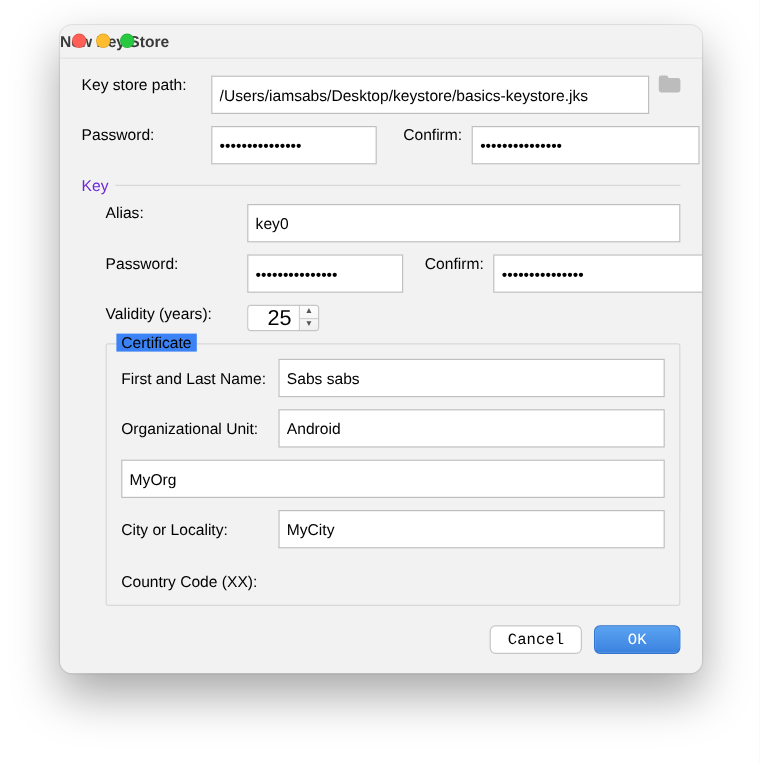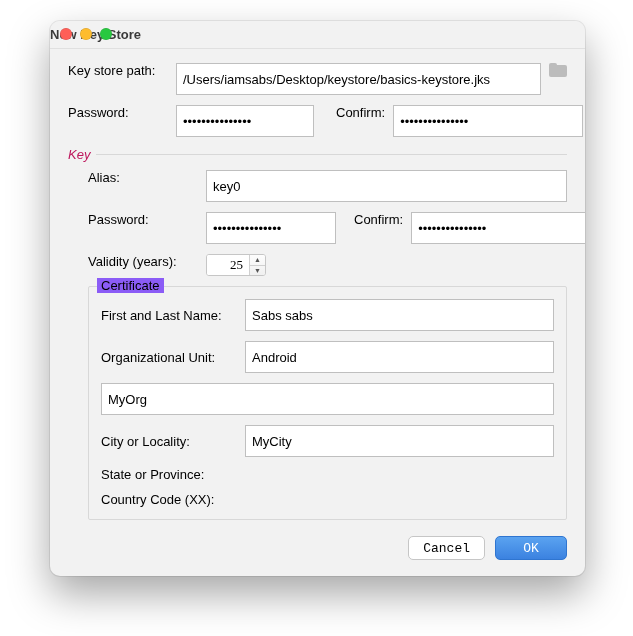--- a/index.html
+++ b/index.html
@@ -94,38 +94,38 @@
     display: flex;
     align-items: center;
     margin: 4px 0 8px 0;
     gap: 6px;
   }
   .section-header .line {
     flex: 1;
     height: 1px;
     background: #d8d8d8;
   }
-  .section-header .txt { color: #be185d; font-style: italic; }
+  .section-header .txt { color: #6d28d9; }
   .key-body { padding-left: 20px; }
   .spinner {
     display: inline-flex;
     height: 22px;
     border: 1px solid #c6c6c6;
     background: #fff;
     align-items: stretch;
     border-radius: 3px;
     overflow: hidden;
   }
   .spinner input {
     width: 42px;
     border: none;
     text-align: right;
     padding: 0 6px;
-    font-family: Liberation Serif, serif;
-    font-size: 13px;
+    font-family: Liberation Sans, sans-serif;
+    font-size: 18px;
     outline: none;
   }
   .spinner .steppers {
     width: 16px;
     display: flex;
     flex-direction: column;
     border-left: 1px solid #d0d0d0;
     background: linear-gradient(#fdfdfd,#f0f0f0);
   }
   .spinner .step {
@@ -142,29 +142,29 @@
     border: 1px solid #d8d8d8;
     border-radius: 2px;
     margin-top: 6px;
     position: relative;
     padding: 12px 12px 10px 12px;
   }
   .fieldset .legend {
     position: absolute;
     top: -9px;
     left: 8px;
-    background: #8b5cf6;
+    background: #3b82f6;
     padding: 0 4px;
     font-size: 13px;
   }
   .cert-row {
     display:flex;
     align-items:center;
     margin-bottom: 10px;
-    gap: 14px;
+    gap: 1px;
   }
   .cert-row:last-child { margin-bottom: 2px; }
   .cert-row label { width: 130px; flex-shrink:0; }
   .cert-row input { flex:1; }
   .footer {
     display:flex;
     justify-content:flex-end;
     gap:10px;
     padding: 0 18px 16px 18px;
   }
@@ -256,21 +256,20 @@
           <input class="text" value="Android" style="">
         </div>
         <div class="cert-row">
           <input class="text" value="MyOrg" style="">
         </div>
         <div class="cert-row">
           <label>City or Locality:</label>
           <input class="text" value="MyCity" style="">
         </div>
         <div class="cert-row">
-          <label>State or Province:</label>
         </div>
         <div class="cert-row">
           <label>Country Code (XX):</label>
         </div>
       </div>
     </div>
   </div>
 
   <div class="footer">
     <button class="btn default">Cancel</button>

